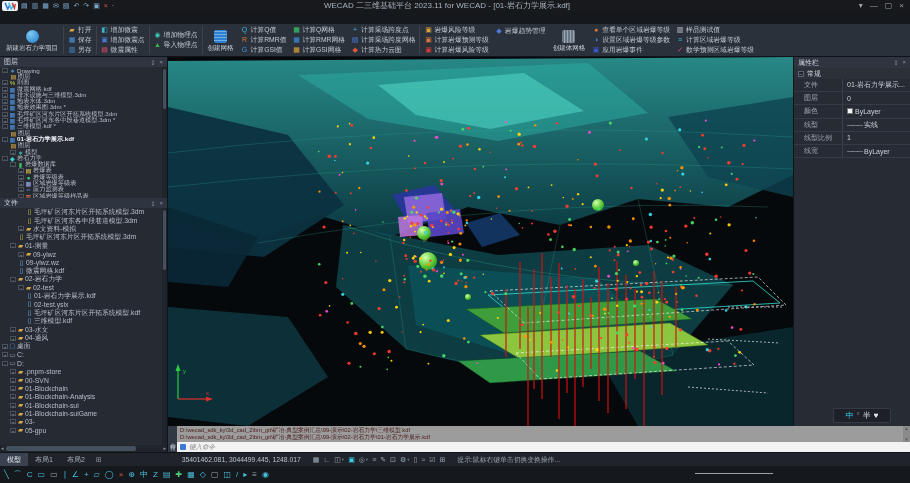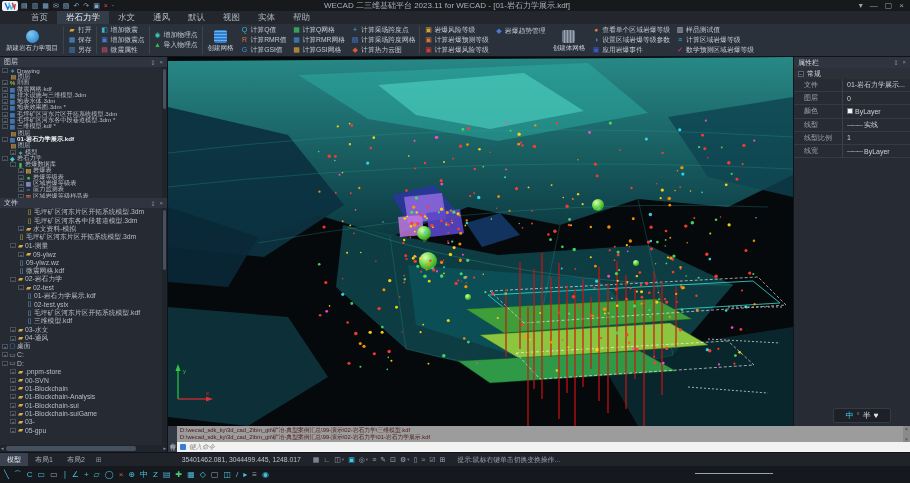--- a/index.html
+++ b/index.html
@@ -112,47 +112,20 @@
   <div class="tb-title">WECAD 二三维基础平台 2023.11 for WECAD - [01-岩石力学展示.kdf]</div>
   <div class="winctl">
 
   <span>▾</span>
         <span>—</span>
         <span>▢</span>
         <span>×</span>
       </div>
 </div>
 
-<div class="tabbar">
-
-<div class="tab">
-        <span>首页</span>
-      </div>
-      <div class="tab active">
-        <span>岩石力学</span>
-      </div>
-      <div class="tab">
-        <span>水文</span>
-      </div>
-      <div class="tab">
-        <span>通风</span>
-      </div>
-      <div class="tab">
-        <span>默认</span>
-      </div>
-      <div class="tab">
-        <span>视图</span>
-      </div>
-      <div class="tab">
-        <span>实体</span>
-      </div>
-      <div class="tab">
-        <span>帮助</span>
-      </div>
-    </div>
 
 <div class="ribbon">
   <div class="rbig">
     <span class="bicon"></span>
     <span class="blabel">新建岩石力学项目</span>
   </div>
   <div class="rsep"></div>
   <div class="rcol">
 
   <div class="rrow">

